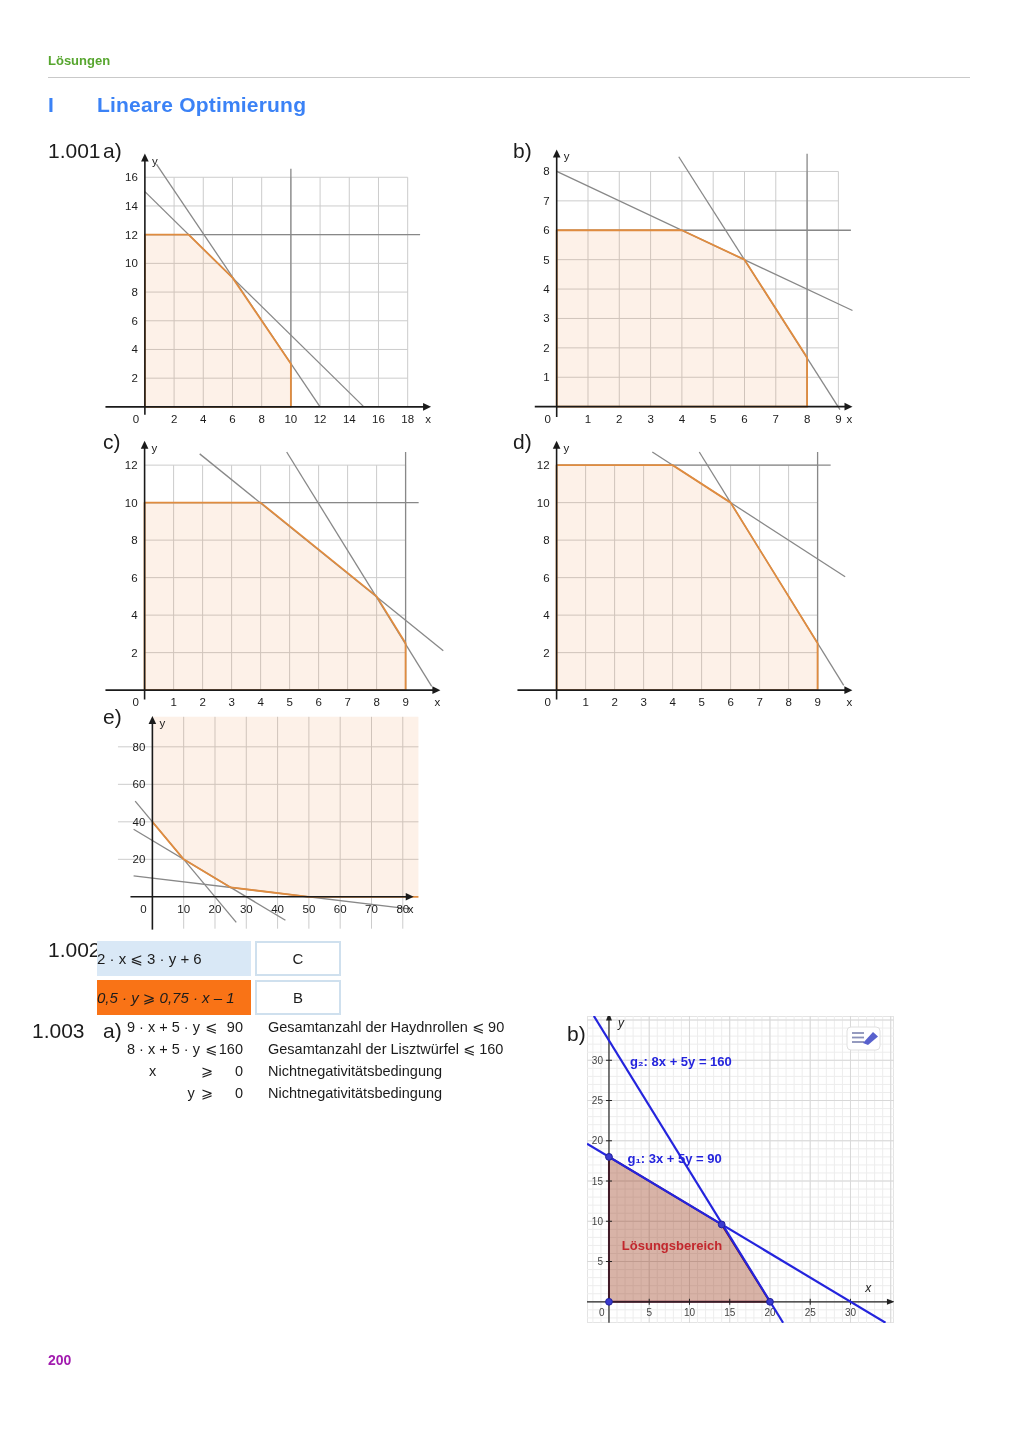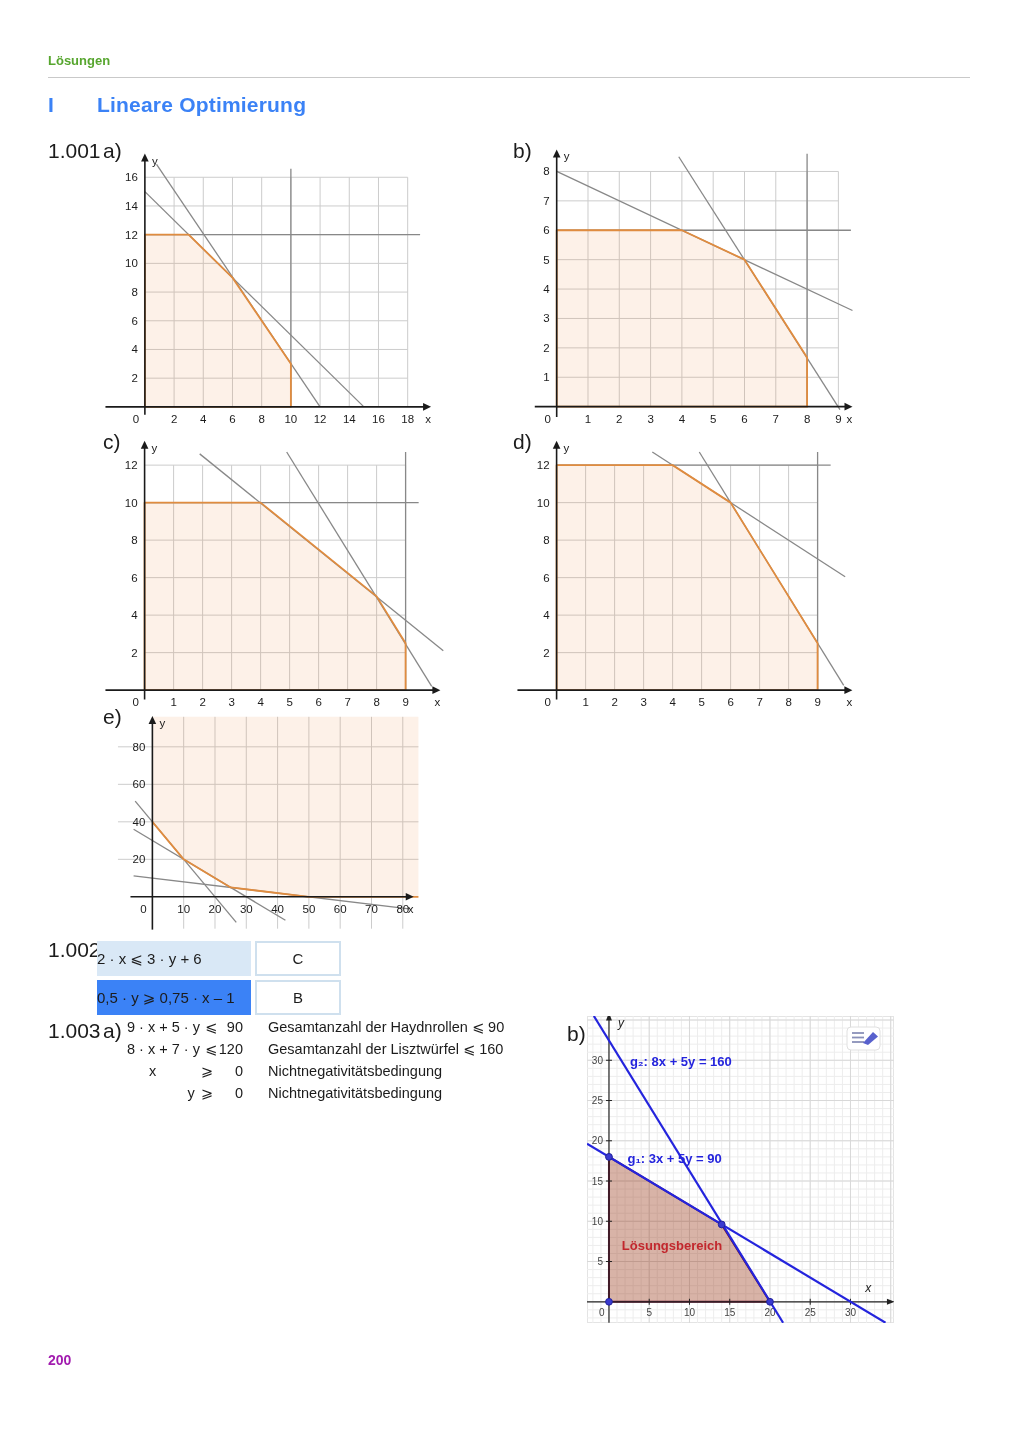--- a/index.html
+++ b/index.html
@@ -37,21 +37,21 @@
     <span class="secnum">I</span><span>Lineare Optimierung</span>
   </div>
   <div id="labels">
       <div class="plabel" style="left: 48px; top: 139px;">1.001</div>
       <div class="plabel" style="left: 103px; top: 139px;">a)</div>
       <div class="plabel" style="left: 513px; top: 139px;">b)</div>
       <div class="plabel" style="left: 103px; top: 430px;">c)</div>
       <div class="plabel" style="left: 513px; top: 430px;">d)</div>
       <div class="plabel" style="left: 103px; top: 705px;">e)</div>
       <div class="plabel" style="left: 48px; top: 938px;">1.002</div>
-      <div class="plabel" style="left: 48px; top: 1019px;">1.003</div>
+      <div class="plabel" style="left: 32px; top: 1019px;">1.003</div>
       <div class="plabel" style="left: 103px; top: 1019px;">a)</div>
       <div class="plabel" style="left: 567px; top: 1022px;">b)</div>
     </div>
   <div id="charts">
       <svg class="chart" width="340" height="278" style="left: 104px; top: 150px;">
         <g>
           <line x1="70.08" y1="256.86499999999995" x2="70.08" y2="27.26499999999998" stroke="#cccccc" stroke-width="1"></line>
           <line x1="99.28" y1="256.86499999999995" x2="99.28" y2="27.26499999999998" stroke="#cccccc" stroke-width="1"></line>
           <line x1="128.48000000000002" y1="256.86499999999995" x2="128.48000000000002" y2="27.26499999999998" stroke="#cccccc" stroke-width="1"></line>
           <line x1="157.68" y1="256.86499999999995" x2="157.68" y2="27.26499999999998" stroke="#cccccc" stroke-width="1"></line>
@@ -429,39 +429,39 @@
           <polygon points="276,27 286,16 291,20.5 281,29" fill="#4650c8" opacity="0.9"></polygon>
         </g>
       </svg>
     </div>
   <div id="table1002" class="t1002">
       <div class="row">
         <div class="ineq" style="background: rgb(217, 232, 246);">2 · x ⩽ 3 · y + 6</div>
         <div class="ans" style="border: 2px solid rgb(207, 224, 238);">C</div>
       </div>
       <div class="row">
-        <div class="ineq" style="background: #3b82f6;">0,5 · y ⩾ 0,75 · x – 1</div>
+        <div class="ineq" style="background: #f97316; font-style: italic;">0,5 · y ⩾ 0,75 · x – 1</div>
         <div class="ans" style="border: 2px solid rgb(207, 224, 238);">B</div>
       </div>
     </div>
   <div id="block1003" class="b1003">
       <div class="crow">
         <div class="ca full">
           <span class="lhs">9 · x + 5 · y</span>
           <span class="op">⩽</span>
         </div>
         <span class="cv">90</span>
         <span class="cd">Gesamtanzahl der Haydnrollen ⩽ 90</span>
       </div>
       <div class="crow">
         <div class="ca full">
-          <span class="lhs">8 · x + 7 · y</span>
+          <span class="lhs">8 · x + 5 · y</span>
           <span class="op">⩽</span>
         </div>
-        <span class="cv">120</span>
+        <span class="cv">160</span>
         <span class="cd">Gesamtanzahl der Lisztwürfel ⩽ 160</span>
       </div>
       <div class="crow">
         <div class="ca xrow">
           <span class="lhs">x</span>
           <span class="op">⩾</span>
         </div>
         <span class="cv">0</span>
         <span class="cd">Nichtnegativitätsbedingung</span>
       </div>

